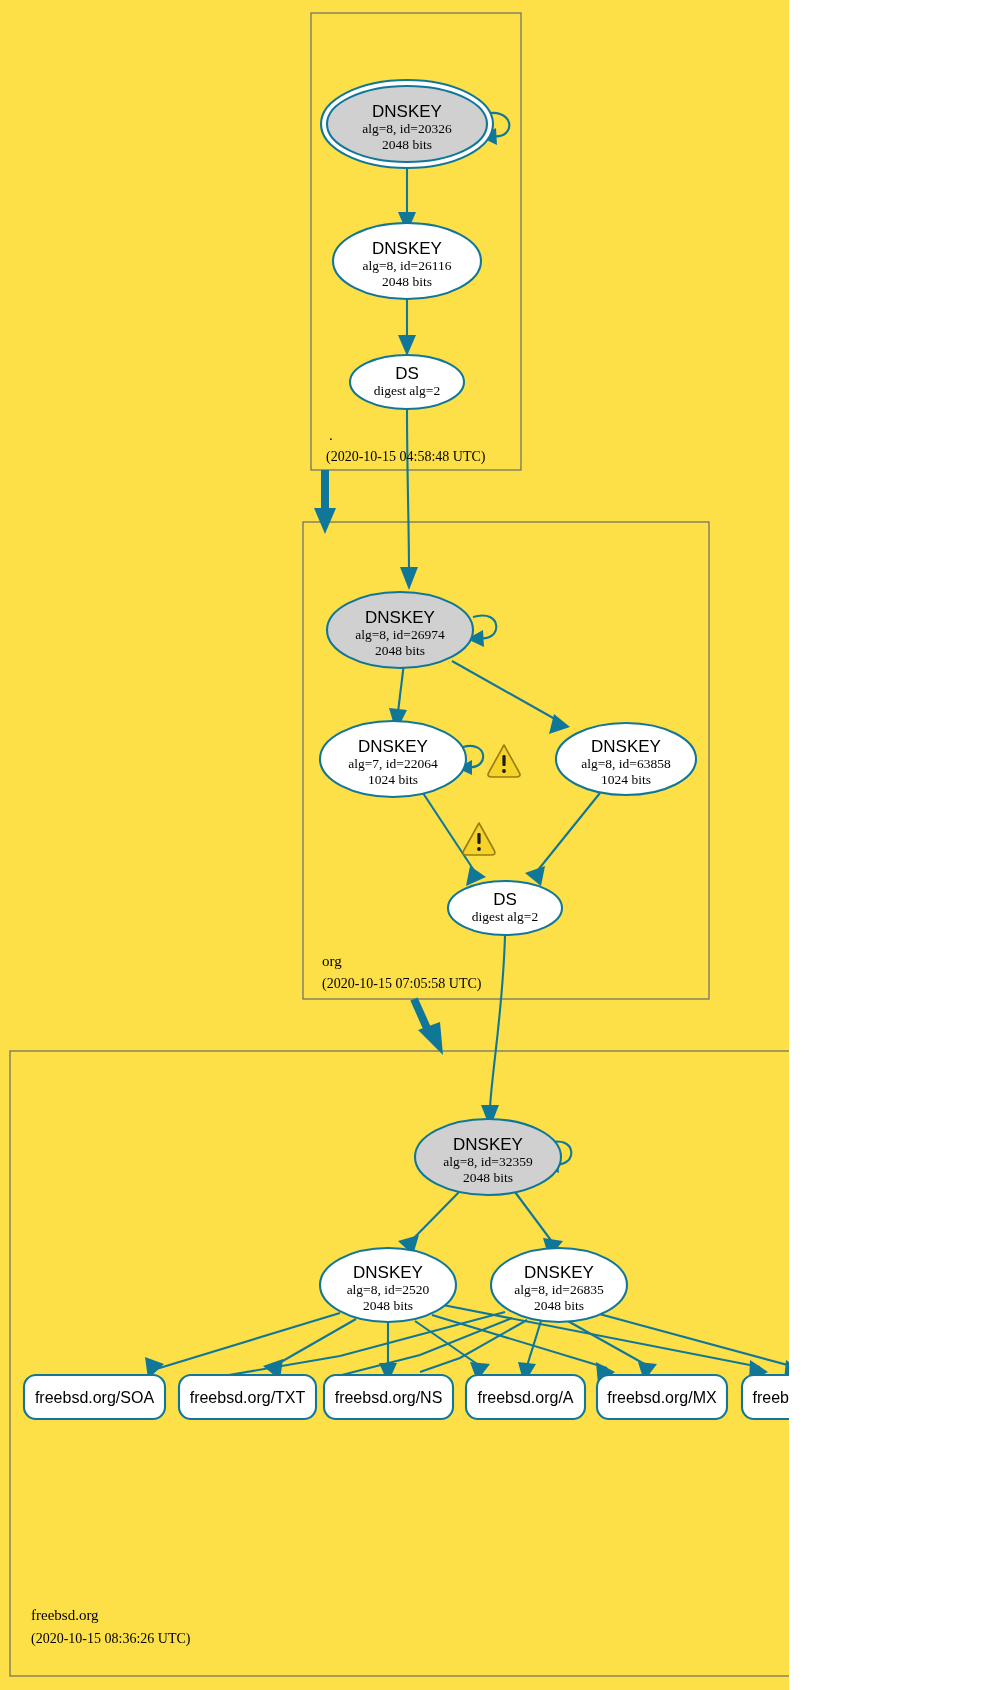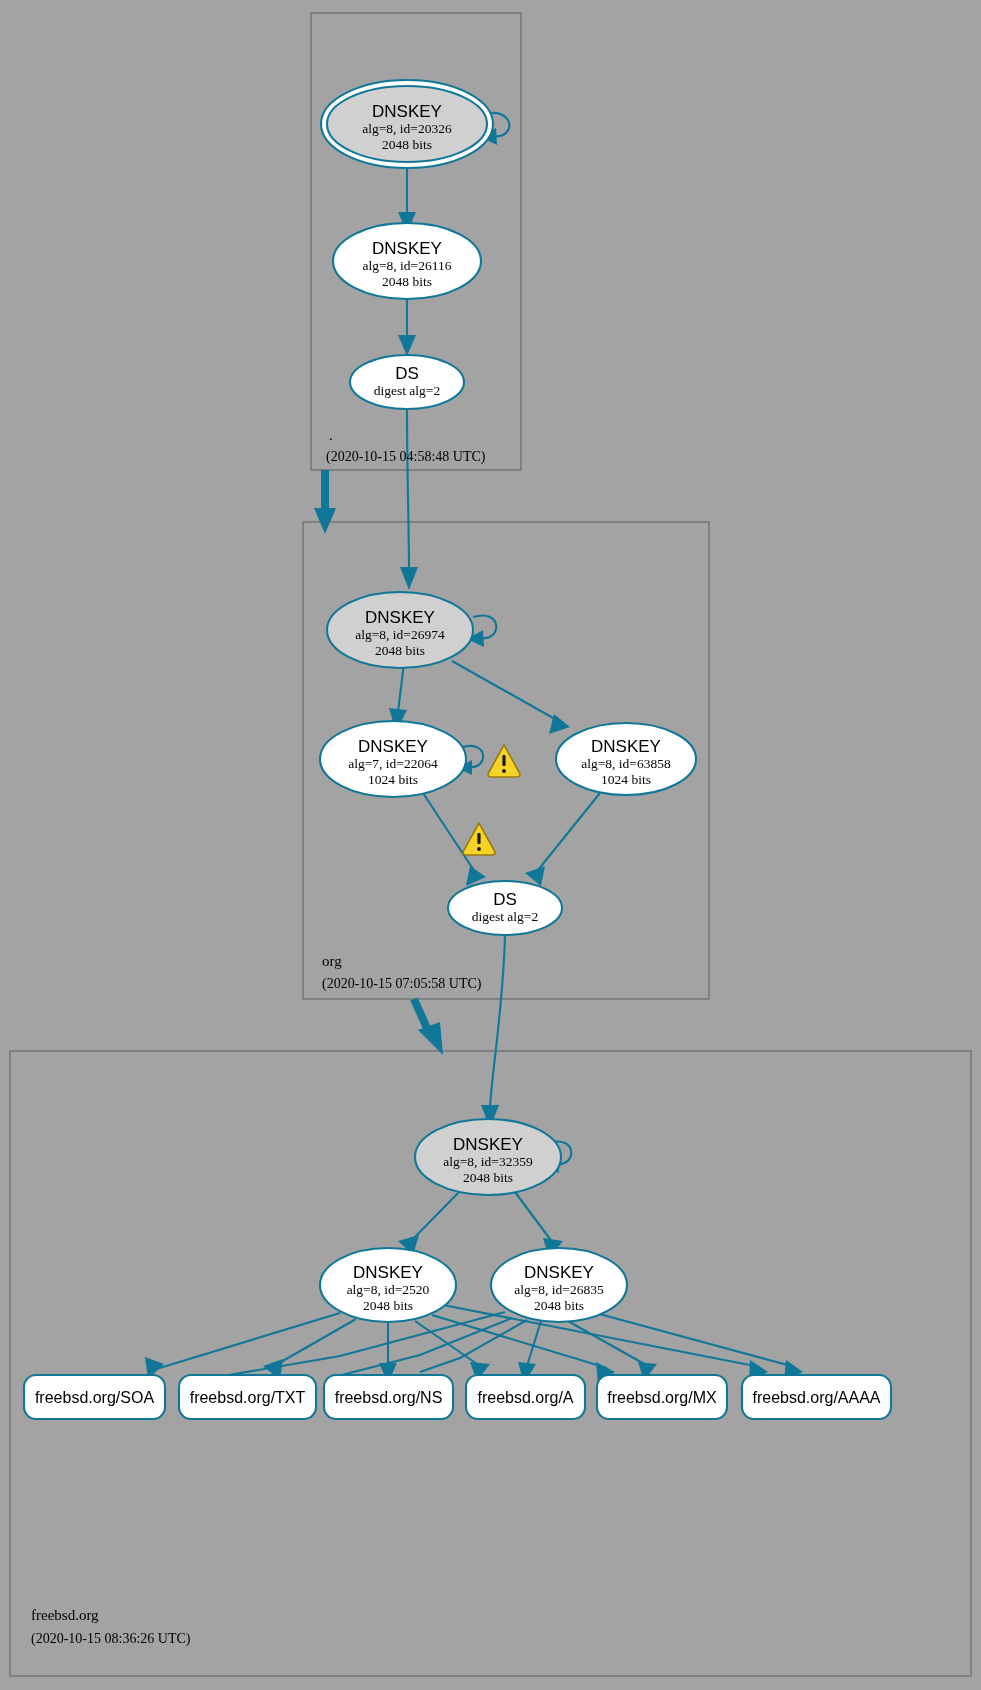--- a/index.html
+++ b/index.html
@@ -5,24 +5,24 @@
   html, body {
     margin: 0;
     padding: 0;
     background: #ffffff;
   }
   body {
     font-family: "Liberation Serif", "DejaVu Serif", serif;
   }
   #canvas {
     position: relative;
-    width: 981px;
+    width: 789px;
     height: 1690px;
     overflow: hidden;
-    background: #a3a3a3;
+    background: #fde047;
   }
   #graph-svg {
     position: absolute;
     left: 0;
     top: 0;
     width: 981px;
     height: 1690px;
   }
   .zone-box {
     fill: none;

